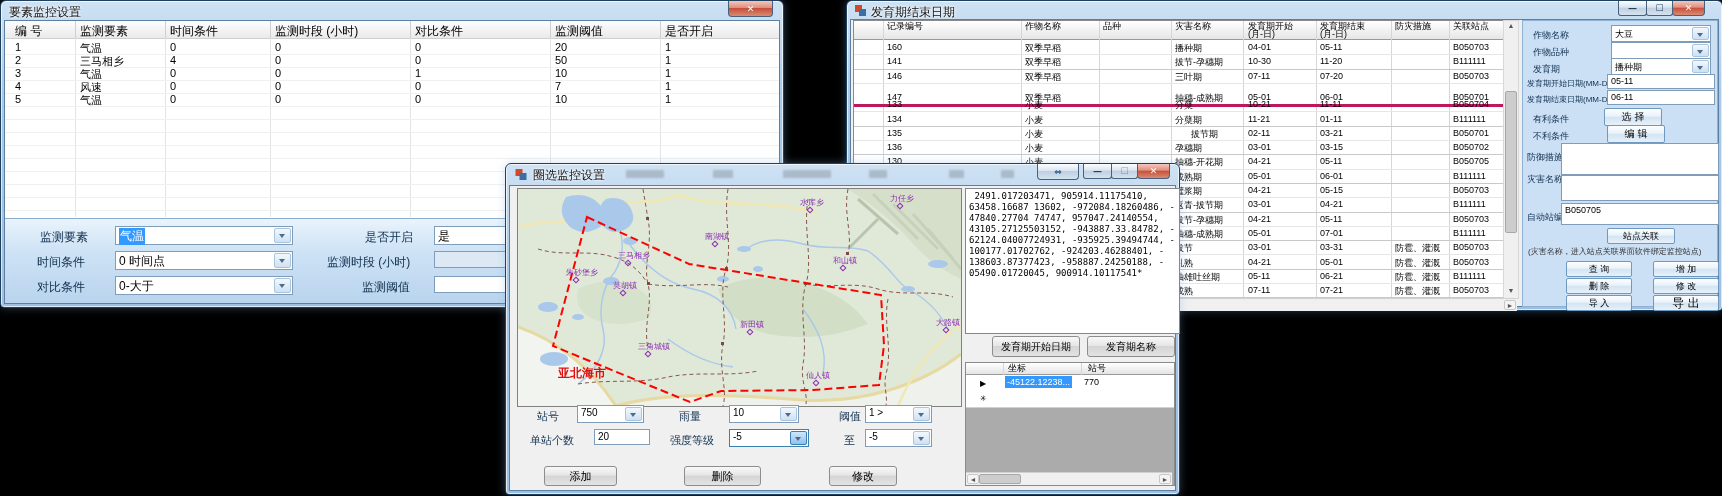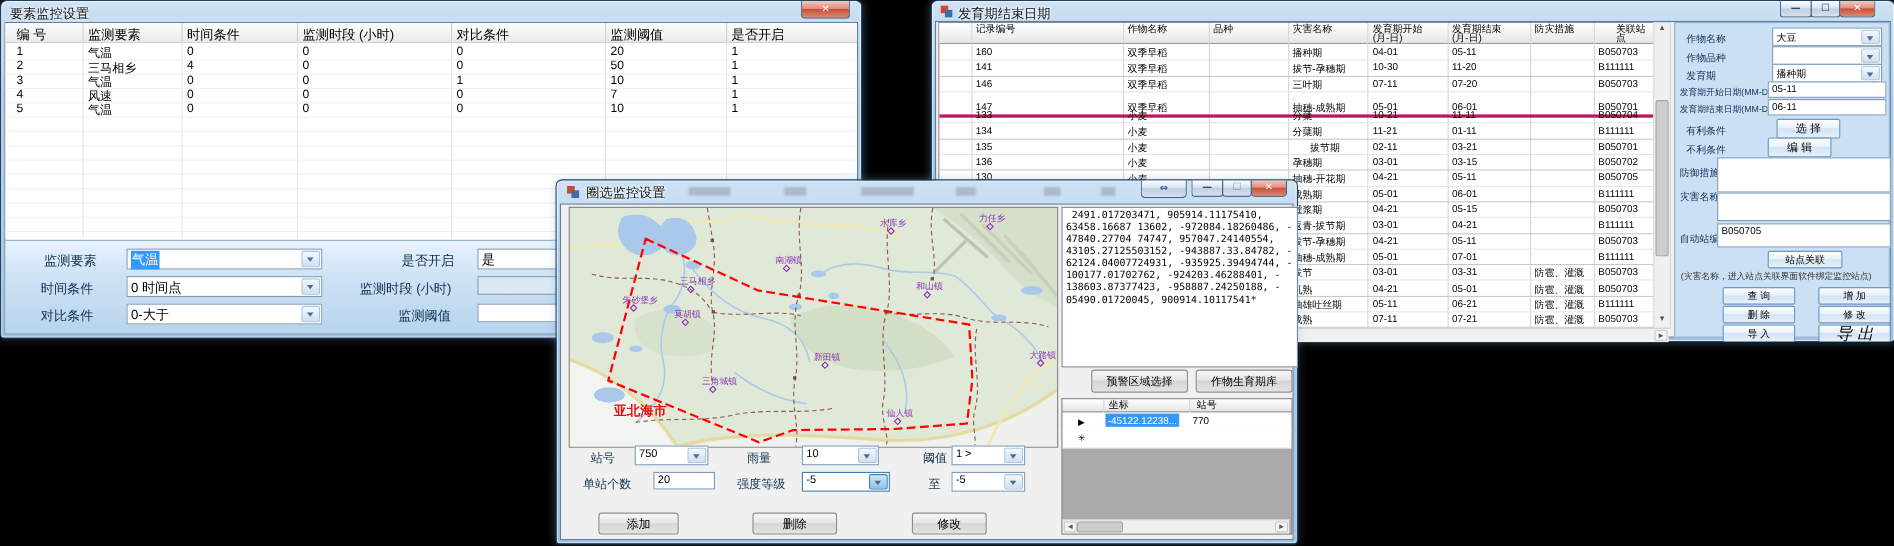--- a/index.html
+++ b/index.html
@@ -93,21 +93,21 @@
   <div class="client">
     <div class="dgv" id="rgrid" style="left:2px;top:0px;width:650px;height:277px;">
         <div class="dgv-headrow">
           <span style="left:33px;">记录编号</span>
           <span style="left:171px;">作物名称</span>
           <span style="left:249px;">品种</span>
           <span style="left:321px;">灾害名称</span>
           <span style="left:394px;">发育期开始<br>(月-日)</span>
           <span style="left:466px;">发育期结束<br>(月-日)</span>
           <span style="left:541px;">防灾措施</span>
-          <span style="left:599px;margin-left:16px;">关联站点</span>
+          <span style="left:599px;">关联站点</span>
         </div>
         <div class="dgv-vsep" style="left:29px;top:0px;"></div>
         <div class="dgv-vsep" style="left:167px;top:0px;"></div>
         <div class="dgv-vsep" style="left:245px;top:0px;"></div>
         <div class="dgv-vsep" style="left:317px;top:0px;"></div>
         <div class="dgv-vsep" style="left:389px;top:0px;"></div>
         <div class="dgv-vsep" style="left:462px;top:0px;"></div>
         <div class="dgv-vsep" style="left:537px;top:0px;"></div>
         <div class="dgv-vsep" style="left:595px;top:0px;"></div>
         <div class="dgv-row" style="position:absolute;left:0;top:19px;width:100%;height:14.3px;border-bottom:1px solid #e6e6e6;">
@@ -283,38 +283,38 @@
       <span class="lbl" style="left:10px;top:42px;">发育期</span>
       <div class="combo" style="left:88px;top:37px;width:98px;height:15px;">
         <span class="val">播种期</span>
           <span class="btn"></span>
         </div>
       <span class="lbl" style="left:4px;top:57px;font-size:8px;">发育期开始日期(MM-DD):</span>
       <div class="tbox" style="left:84px;top:53px;width:100px;height:11px;font-size:9px;">05-11</div>
       <span class="lbl" style="left:4px;top:73px;font-size:8px;">发育期结束日期(MM-DD):</span>
       <div class="tbox" style="left:84px;top:69px;width:100px;height:11px;font-size:9px;">06-11</div>
       <span class="lbl" style="left:10px;top:92px;">有利条件</span>
-      <div class="bluebtn" style="left:92px;top:87px;width:56px;height:16px;">选  择</div>
+      <div class="bluebtn" style="left:81px;top:87px;width:56px;height:16px;">选  择</div>
       <span class="lbl" style="left:10px;top:109px;">不利条件</span>
       <div class="bluebtn" style="left:84px;top:104px;width:56px;height:16px;">编  辑</div>
       <span class="lbl" style="left:4px;top:130px;">防御措施</span>
       <div class="tbox" style="left:38px;top:122px;width:150px;height:28px;"></div>
       <span class="lbl" style="left:4px;top:152px;">灾害名称</span>
       <div class="tbox" style="left:38px;top:154px;width:150px;height:22px;"></div>
       <span class="lbl" style="left:4px;top:190px;">自动站编号</span>
       <div class="tbox" style="left:38px;top:182px;width:150px;height:18px;font-size:9px;">B050705</div>
       <div class="bluebtn" style="left:84px;top:207px;width:66px;height:14px;font-size:9px;">站点关联</div>
       <span class="lbl" style="left:5px;top:225px;font-size:8px;color:#333;">(灾害名称，进入站点关联界面软件绑定监控站点)</span>
       <div id="rpanel-buttons">
           <div class="bluebtn" style="left:43px;top:240px;width:64px;height:14px;font-size:9px;">查  询</div>
           <div class="bluebtn" style="left:130px;top:240px;width:64px;height:14px;font-size:9px;">增  加</div>
           <div class="bluebtn" style="left:43px;top:257px;width:64px;height:14px;font-size:9px;">删  除</div>
           <div class="bluebtn" style="left:130px;top:257px;width:64px;height:14px;font-size:9px;">修  改</div>
           <div class="bluebtn" style="left:43px;top:274px;width:64px;height:14px;font-size:9px;">导  入</div>
-          <div class="bluebtn" style="left:130px;top:274px;width:64px;height:14px;font-size:15px;font-style:italic;">导  出</div>
+          <div class="bluebtn" style="left:130px;top:274px;width:64px;height:14px;font-size:12px;">导  出</div>
         </div>
     </div>
   </div>
 </div>
 
 <div class="win" id="winL">
   <div class="titlebar">
     <span class="title-text" style="left:8px">要素监控设置</span>
     <div class="capgroup" style="right:10px;top:0;">
       <div class="capbtn close" style="width:43px;height:15px;">
@@ -556,22 +556,22 @@
       </svg>
     </div>
     <div id="coordbox" style="left:455px;top:2px;width:207px;height:140px;"> 2491.017203471, 905914.11175410,
 63458.16687 13602, -972084.18260486, -
 47840.27704 74747, 957047.24140554,
 43105.27125503152, -943887.33.84782, -
 62124.04007724931, -935925.39494744, -
 100177.01702762, -924203.46288401, -
 138603.87377423, -958887.24250188, -
 05490.01720045, 900914.10117541*</div>
-    <div class="btn97" style="left:482px;top:150px;width:86px;height:19px;font-size:10px;">预警区域选择</div>
-    <div class="btn97" style="left:577px;top:150px;width:86px;height:19px;font-size:10px;">作物生育期库</div>
+    <div class="btn97" style="left:482px;top:150px;width:86px;height:19px;font-size:10px;">发育期开始日期</div>
+    <div class="btn97" style="left:577px;top:150px;width:86px;height:19px;font-size:10px;">发育期名称</div>
     <div class="dgv" id="midgrid" style="left:455px;top:176px;width:208px;height:122px;">
       <div class="dgv-headrow" style="height:11px;background:linear-gradient(#fff,#e4e4e4);">
         <span style="left:42px;top:1px;">坐标</span>
         <span style="left:122px;top:1px;">站号</span>
       </div>
       <div class="dgv-vsep" style="left:37px;height:44px;"></div>
       <div class="dgv-vsep" style="left:115px;height:44px;"></div>
       <div style="position:absolute;left:0;top:12px;width:208px;height:16px;background:#fff;border-bottom:1px solid #d0d0d0;">
         <span style="position:absolute;left:14px;top:4px;font-size:8px;color:#000;">▶</span>
         <span style="position:absolute;left:39px;top:1px;font-size:9px;background:#3399ff;color:#fff;padding:1px 2px;">-45122.12238...</span>

